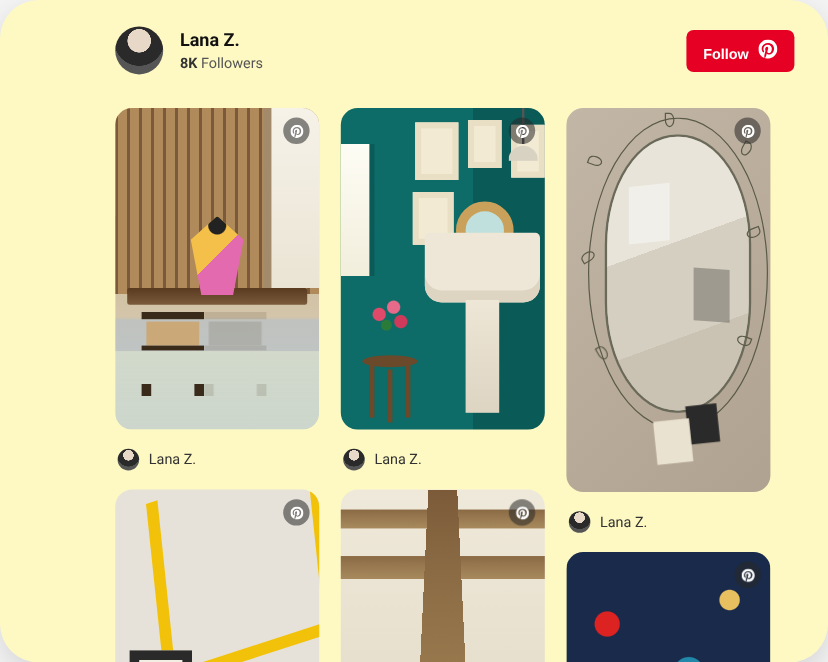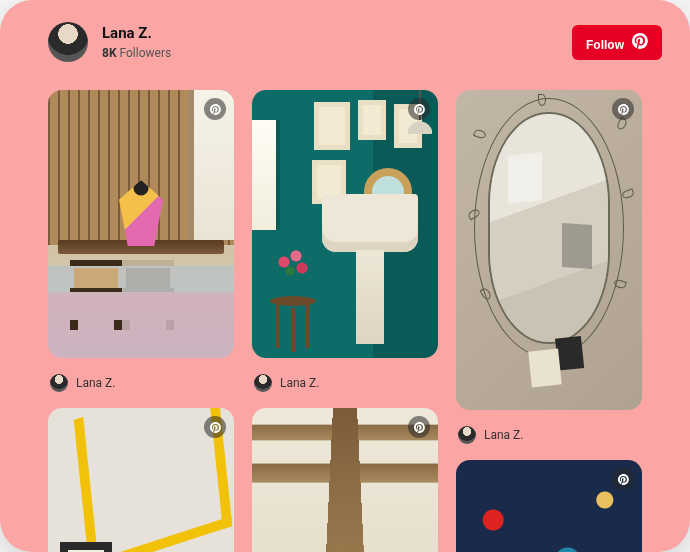--- a/index.html
+++ b/index.html
@@ -1,24 +1,25 @@
 <!DOCTYPE html>
 <html><head>
 <meta charset="utf-8">
 <style>
   * { box-sizing: border-box; margin: 0; padding: 0; }
   html, body { width: 690px; height: 552px; overflow: hidden; font-family: -apple-system, BlinkMacSystemFont, "Segoe UI", Roboto, Helvetica, Arial, sans-serif; background: #f4f4f4; }
   .card {
     position: absolute;
     top: 0; left: 0;
     width: 690px; height: 552px;
-    background: #fca5a5;
+    background: #fef9c3;
     border-radius: 32px;
     box-shadow: 0 8px 24px rgba(0,0,0,0.12);
     overflow: hidden;
+    padding-left: 48px;
   }
   .header {
     display: flex;
     align-items: center;
     padding: 22px 28px 8px 48px;
   }
   .avatar {
     width: 40px; height: 40px;
     border-radius: 50%;
     background: radial-gradient(circle at 50% 30%, #e8d8c8 0 28%, #2a2a2a 29% 60%, #555 61% 100%);

